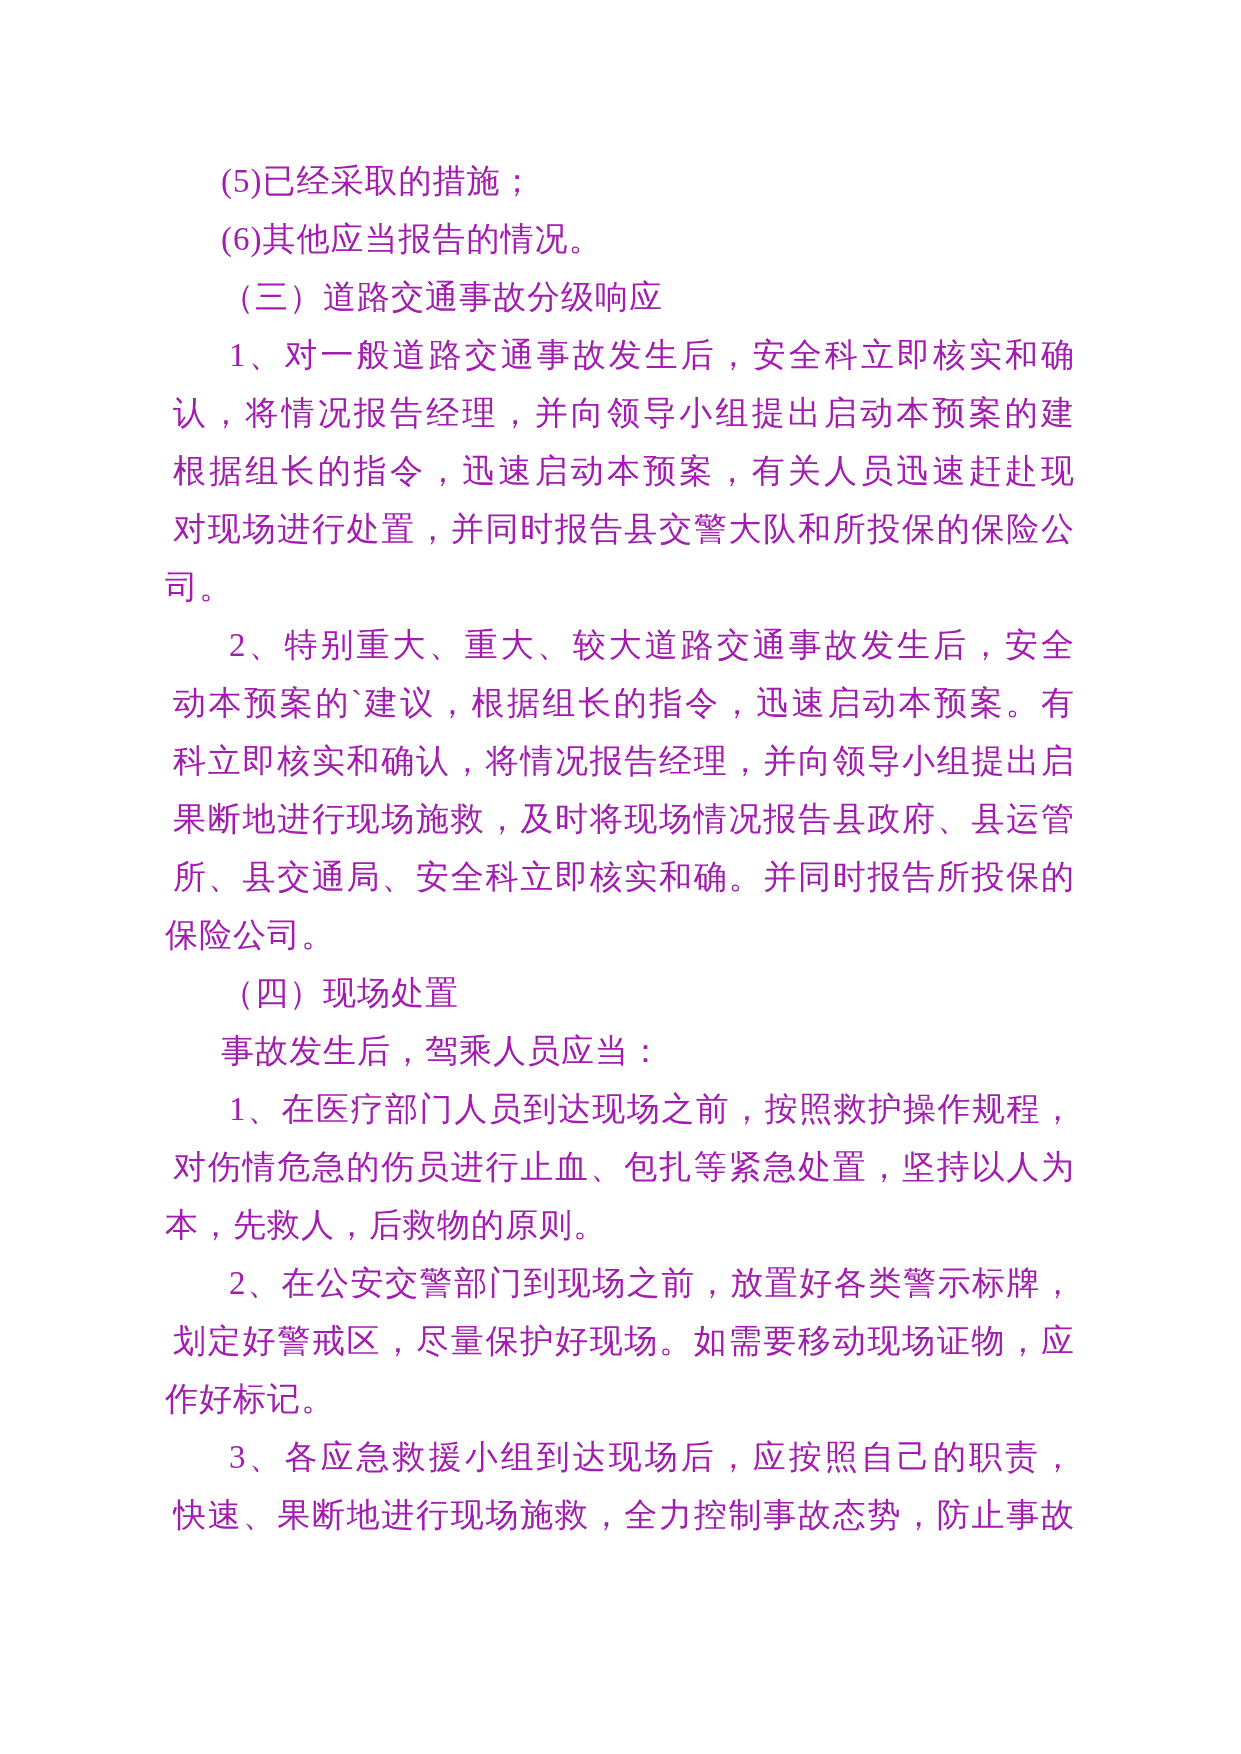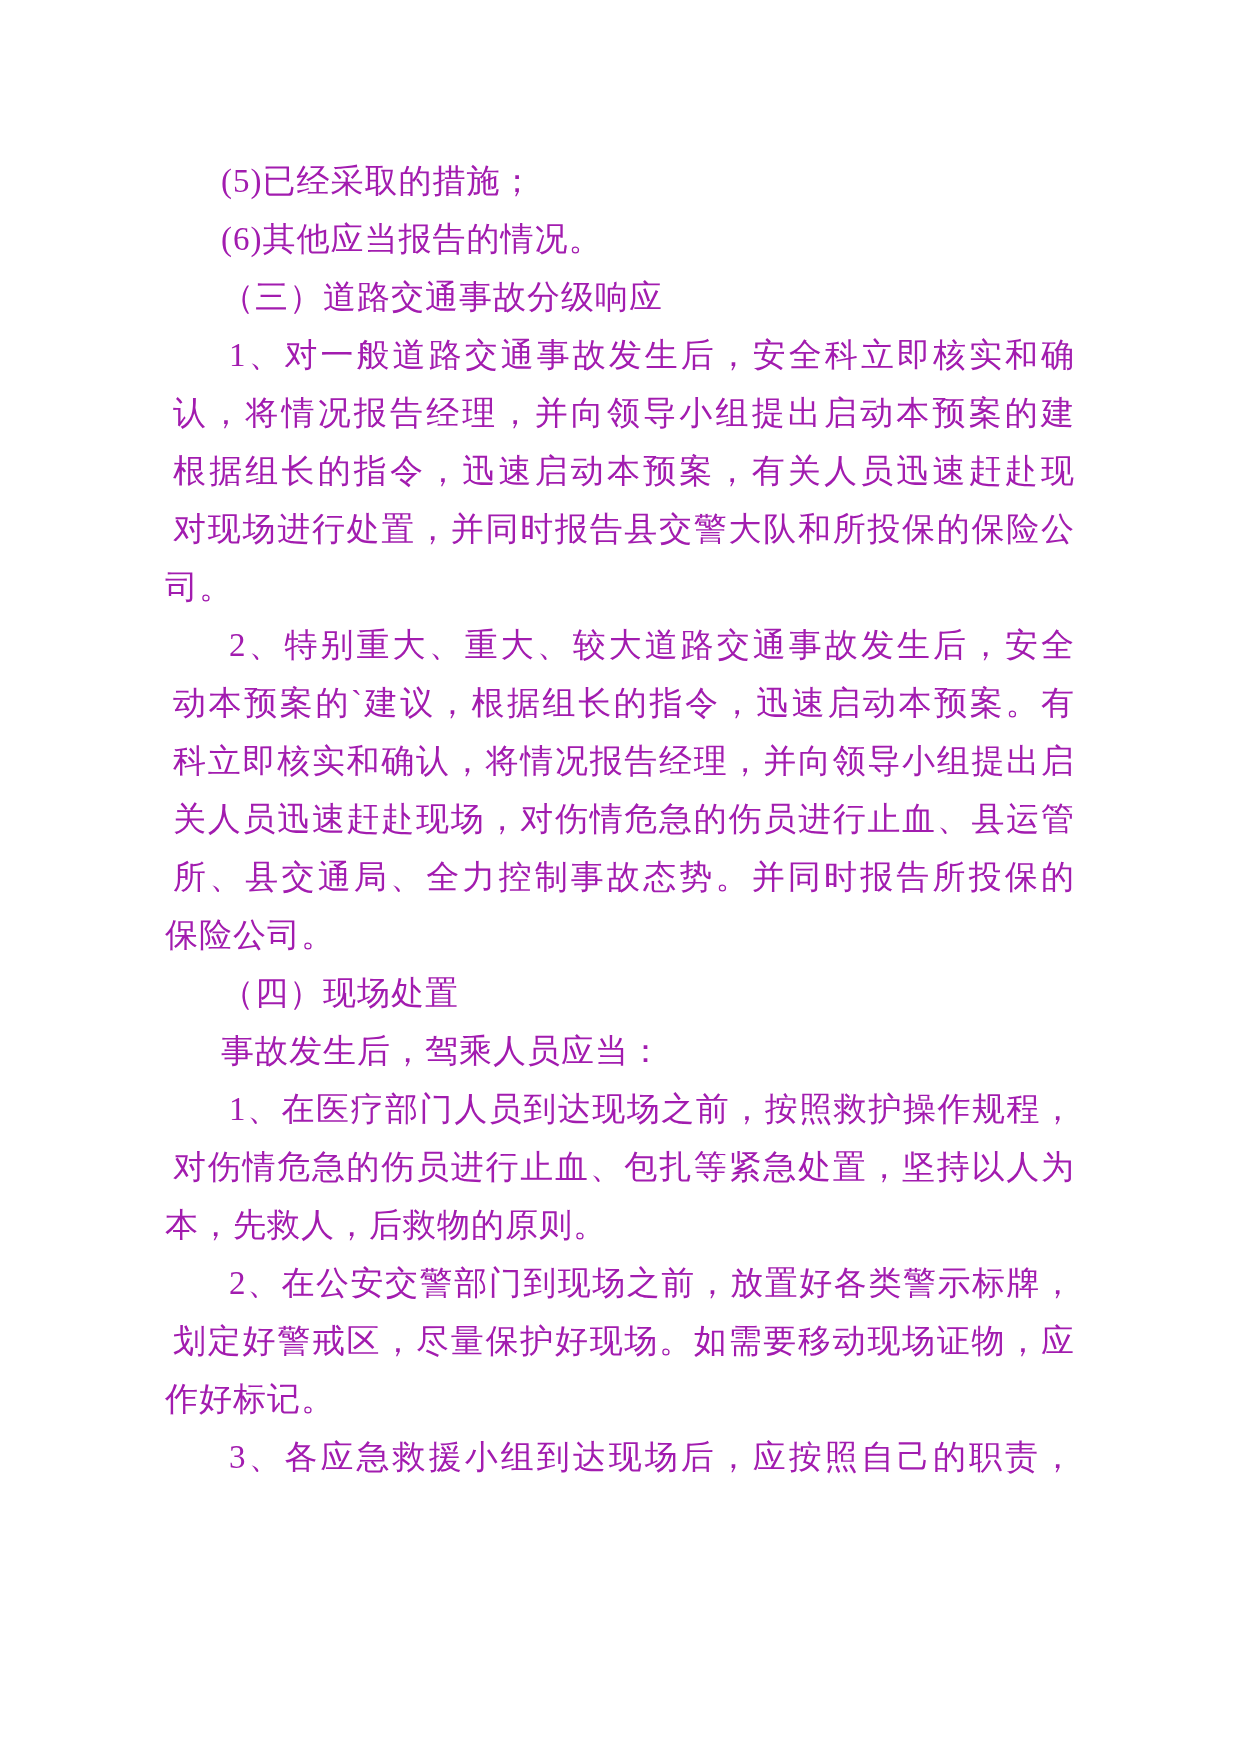--- a/index.html
+++ b/index.html
@@ -52,26 +52,27 @@
     <div class="line indent">(6)其他应当报告的情况。</div>
     <div class="line indent">（三）道路交通事故分级响应</div>
     <div class="line indent justify">1、对一般道路交通事故发生后，安全科立即核实和确</div>
     <div class="line justify">认，将情况报告经理，并向领导小组提出启动本预案的建议，</div>
     <div class="line justify">根据组长的指令，迅速启动本预案，有关人员迅速赶赴现场，</div>
     <div class="line justify">对现场进行处置，并同时报告县交警大队和所投保的保险公</div>
     <div class="line">司。</div>
     <div class="line indent justify">2、特别重大、重大、较大道路交通事故发生后，安全</div>
     <div class="line justify">动本预案的`建议，根据组长的指令，迅速启动本预案。有</div>
     <div class="line justify">科立即核实和确认，将情况报告经理，并向领导小组提出启</div>
-    <div class="line justify">关人员迅速赶赴现场，对伤情危急的伤员进行止血、县运管</div>
-    <div class="line justify">所、县交通局、全力控制事故态势。并同时报告所投保的</div>
+    <div class="line justify">果断地进行现场施救，及时将现场情况报告县政府、县运管</div>
+    <div class="line justify">所、县交通局、安全科立即核实和确。并同时报告所投保的</div>
     <div class="line">保险公司。</div>
     <div class="line indent">（四）现场处置</div>
     <div class="line indent">事故发生后，驾乘人员应当：</div>
     <div class="line indent justify">1、在医疗部门人员到达现场之前，按照救护操作规程，</div>
     <div class="line justify">对伤情危急的伤员进行止血、包扎等紧急处置，坚持以人为</div>
     <div class="line">本，先救人，后救物的原则。</div>
     <div class="line indent justify">2、在公安交警部门到现场之前，放置好各类警示标牌，</div>
     <div class="line justify">划定好警戒区，尽量保护好现场。如需要移动现场证物，应</div>
     <div class="line">作好标记。</div>
     <div class="line indent justify">3、各应急救援小组到达现场后，应按照自己的职责，</div>
+    <div class="line justify">快速、果断地进行现场施救，全力控制事故态势，防止事故</div>
   </div>
 </div>
 
 </body></html>

